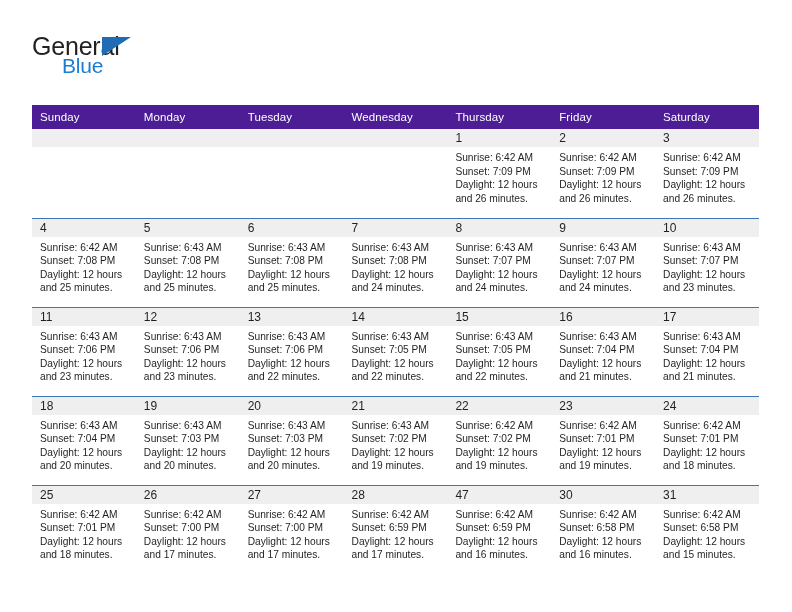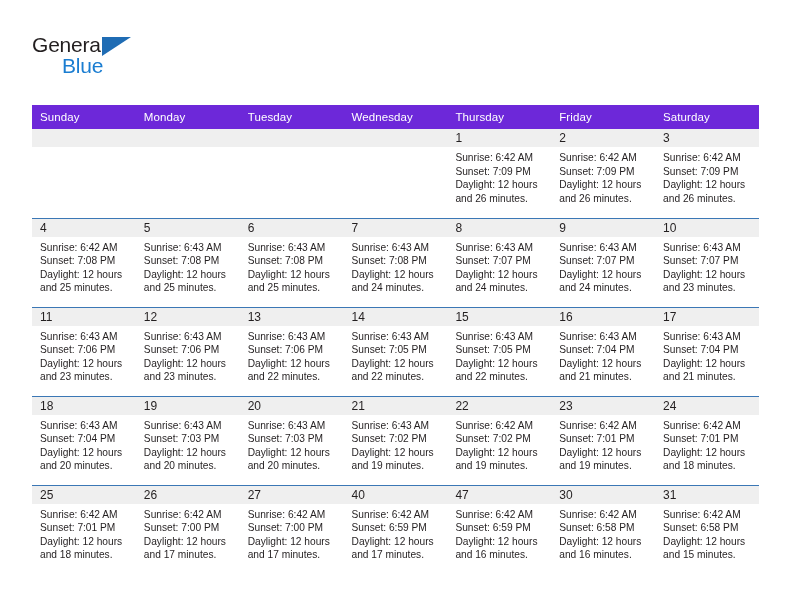--- a/index.html
+++ b/index.html
@@ -34,21 +34,21 @@
     position: absolute;
     left: 0;
     top: 8px;
     width: 150px;
     height: 52px;
   }
   .brand-general {
     position: absolute;
     left: 0;
     top: 0;
-    font-size: 21px;
+    font-size: 25px;
     letter-spacing: -0.2px;
     color: #231f20;
     font-family: "Liberation Sans", sans-serif;
     line-height: 1;
   }
   .brand-tri {
     position: absolute;
     left: 70px;
     top: 3px;
     width: 0;
@@ -89,21 +89,21 @@
   
   .calendar {
     position: absolute;
     left: 32px;
     top: 105px;
     width: 727px;
     border-collapse: collapse;
     table-layout: fixed;
   }
   .calendar th {
-    background: #6d28d9;
+    background: #4c1d95;
     color: #ffffff;
     font-size: 11.5px;
     font-weight: normal;
     text-align: left;
     padding: 6px 0 6px 8px;
     height: 21px;
     box-sizing: border-box;
     letter-spacing: 0.1px;
   }
   .calendar td {
@@ -483,21 +483,21 @@
           <div class="daynum-band">27</div>
           <div class="info">
             <div>Sunrise: 6:42 AM</div>
             <div>Sunset: 7:00 PM</div>
             <div class="daylight-line">Daylight: 12 hours and 17 minutes.</div>
           </div>
         </div>
           </td>
         <td>
             <div class="daycell">
-          <div class="daynum-band">40</div>
+          <div class="daynum-band">28</div>
           <div class="info">
             <div>Sunrise: 6:42 AM</div>
             <div>Sunset: 6:59 PM</div>
             <div class="daylight-line">Daylight: 12 hours and 17 minutes.</div>
           </div>
         </div>
           </td>
         <td>
             <div class="daycell">
           <div class="daynum-band">47</div>

